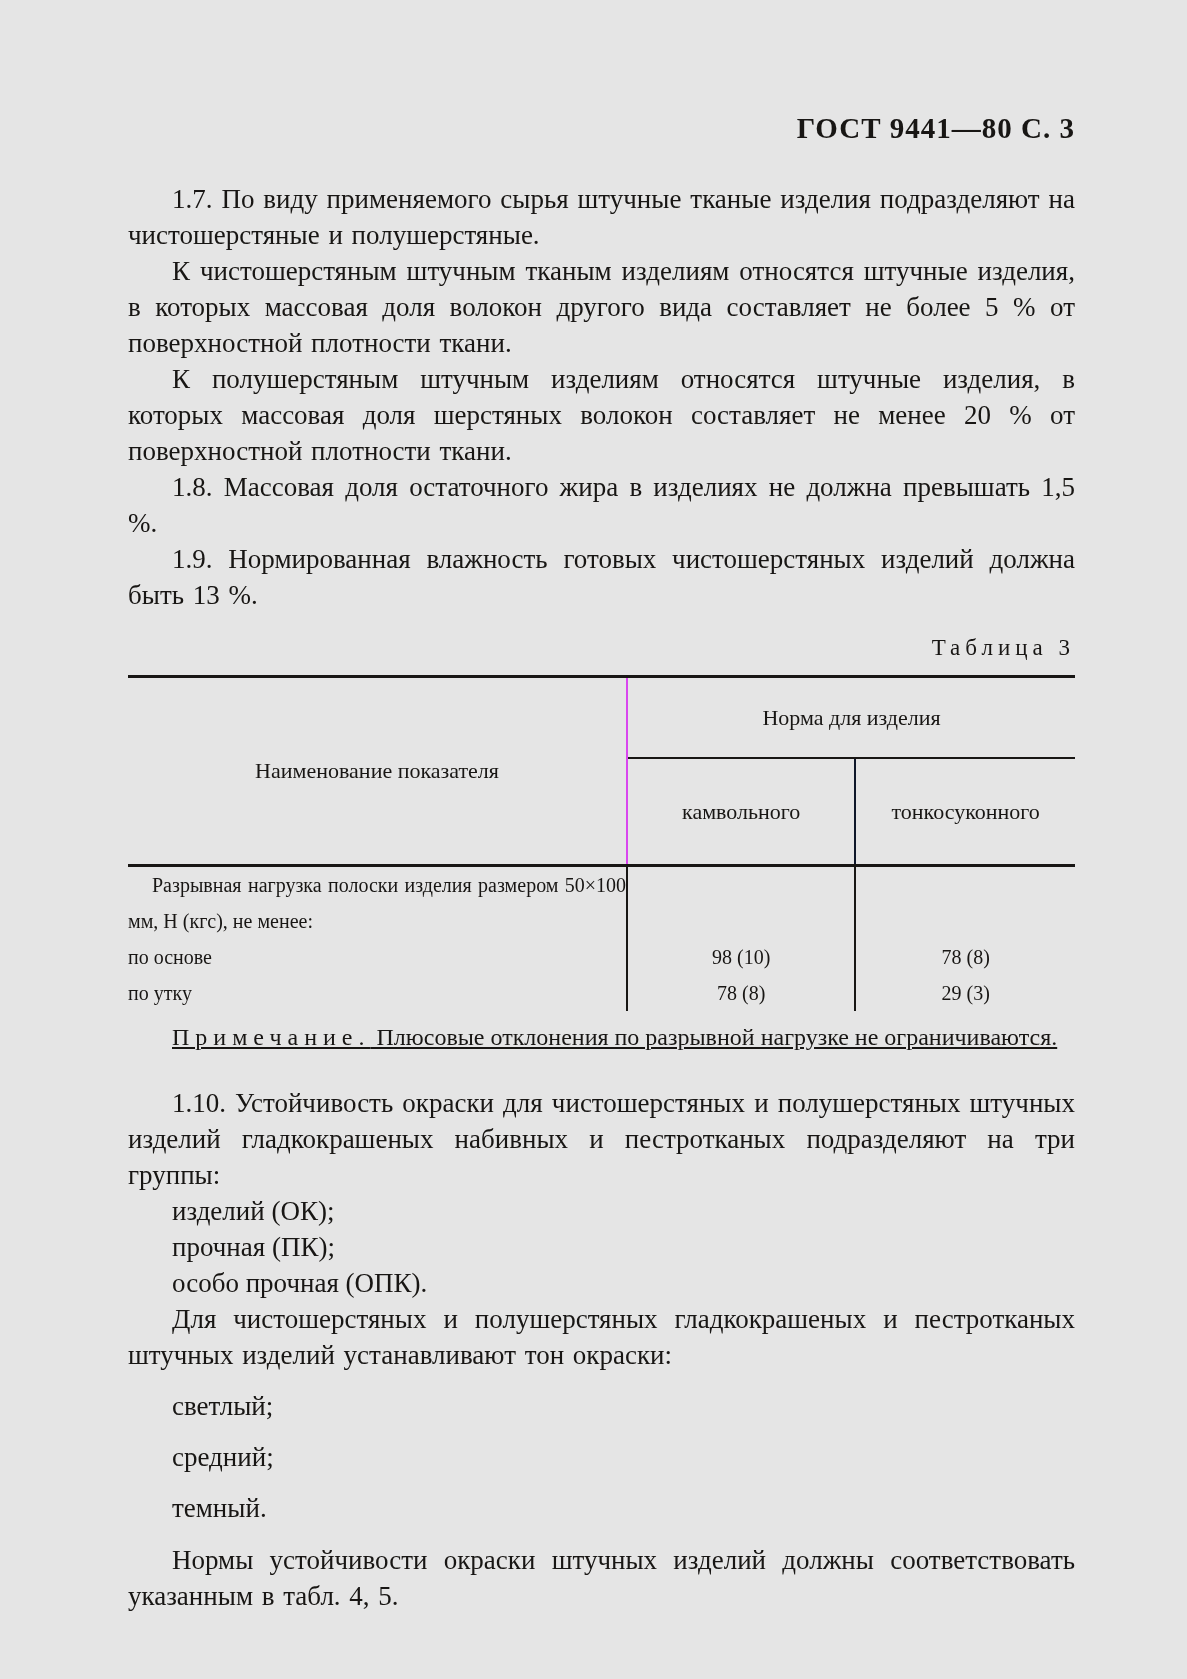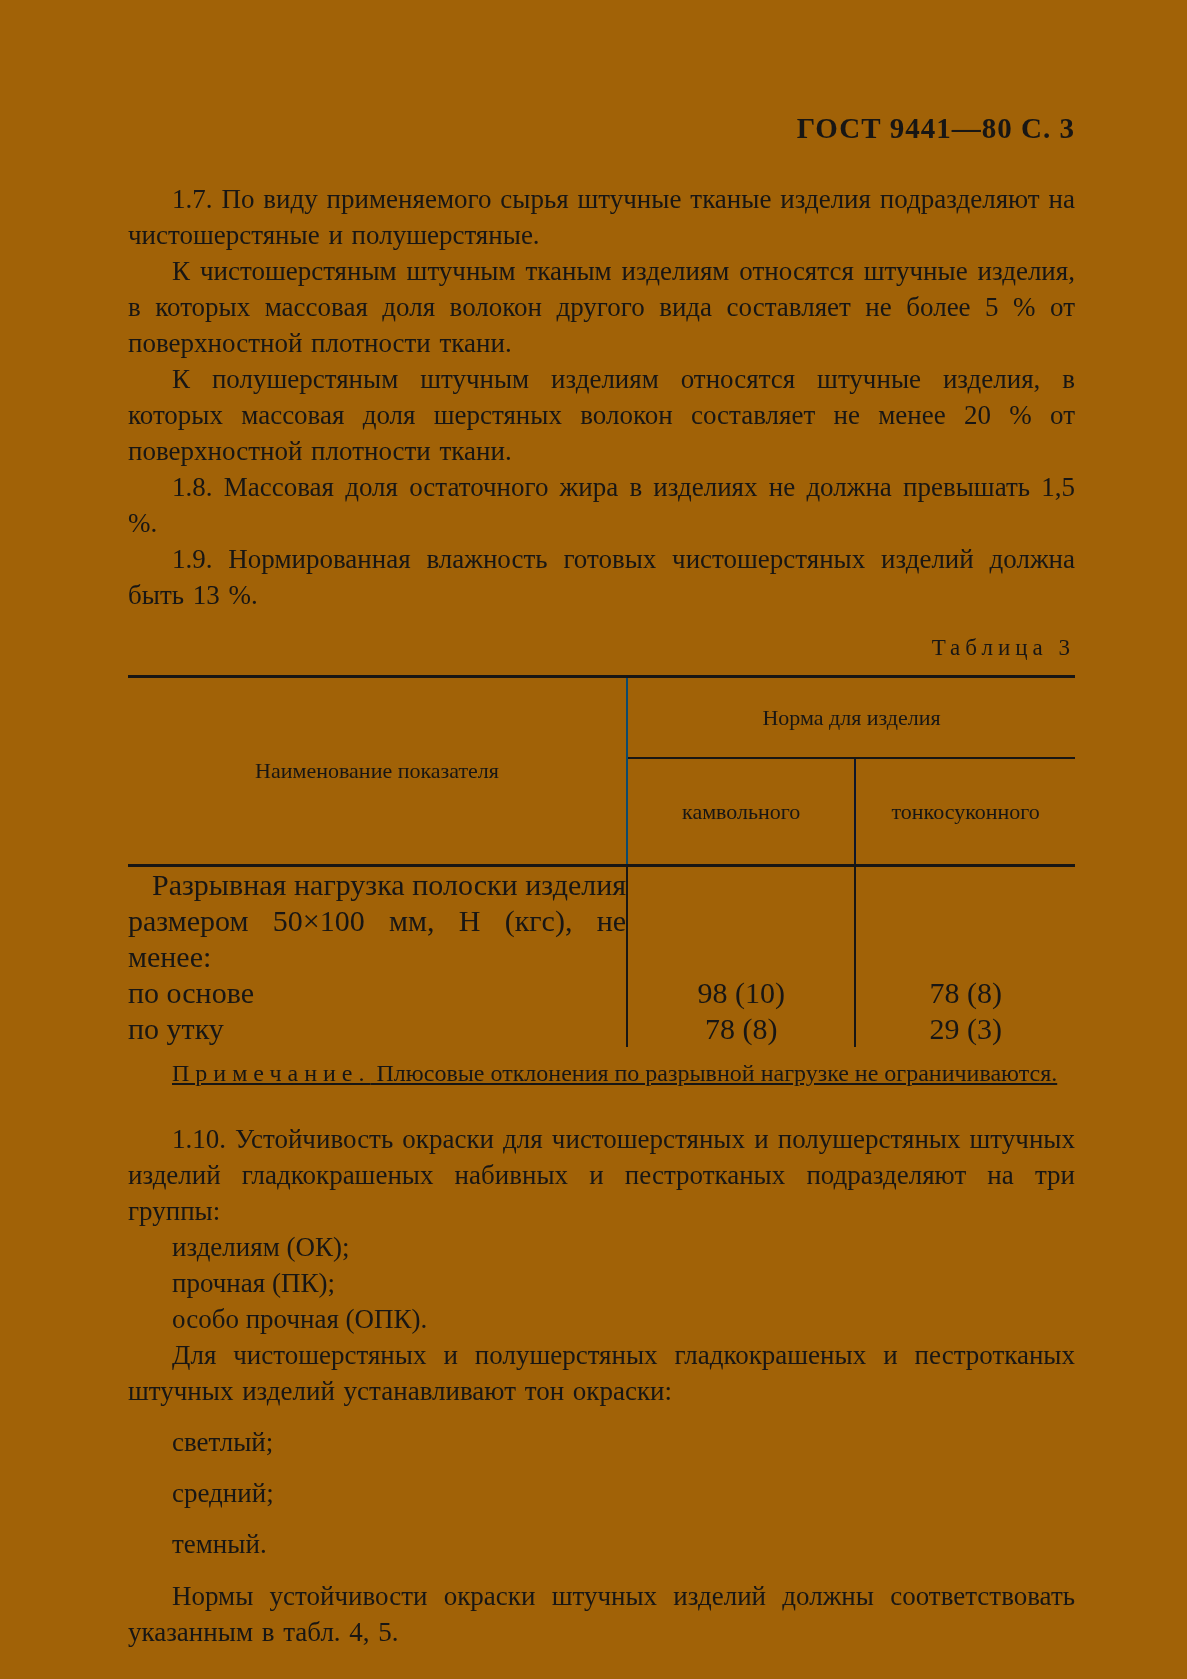--- a/index.html
+++ b/index.html
@@ -1,20 +1,20 @@
 <!DOCTYPE html>
 <html lang="ru"><head>
 <meta charset="utf-8">
 <style>
   html,body { margin:0; padding:0; background:#ffffff; }
   .page {
     position: relative;
     width: 1187px;
     height: 1679px;
-    background: #a16207;
+    background: #e5e5e5;
     color: #181614;
     font-family: "Liberation Serif", "DejaVu Serif", serif;
     box-sizing: border-box;
     padding: 112px 112px 0 128px;
     overflow: hidden;
   }
   .running-head {
     text-align: right;
     font-weight: bold;
     font-size: 29px;
@@ -44,25 +44,25 @@
     border-collapse: collapse;
     border-top: 3px solid #181614;
   }
   table.t3 thead { border-bottom: 3px solid #181614; }
   table.t3 th {
     font-weight: normal;
     font-size: 22px;
     text-align: center;
     padding: 16px;
   }
-  th.name-col { border-right: 2px solid #0c4a6e; vertical-align: middle; font-family: Liberation Serif, serif; }
+  th.name-col { border-right: 2px solid #d946ef; vertical-align: middle; font-family: Liberation Serif, serif; }
   th.norm-header { border-bottom: 2px solid #181614; height: 47px; vertical-align: middle; }
   tr.sub-row th { height: 73px; vertical-align: middle; }
   th.kam-col { border-right: 2px solid #0f172a; }
-  table.t3 tbody td { vertical-align: top; font-size: 30px; line-height: 36px; padding: 0; }
+  table.t3 tbody td { vertical-align: top; font-size: 20px; line-height: 36px; padding: 0; }
   td.desc {
     border-right: 2px solid #181614;
     padding: 16px 14px 0 0;
     text-align: justify;
     text-indent: 24px;
   }
   td.kam { border-right: 2px solid #181614; }
   td.sub-name { border-right: 2px solid #181614; padding-left: 76px; }
   tr.last-row td { padding-bottom: 10px; }
   td.val { text-align: center; }
@@ -138,21 +138,21 @@
           <td class="val">29 (3)</td>
         </tr>
       </tbody>
     </table>
 
     <p class="note"><span class="note-label">Примечание.</span><span> Плюсовые отклонения по разрывной нагрузке не ограничиваются.</span></p>
   </div>
 
   <div class="section2">
     <p class="para">1.10. Устойчивость окраски для чистошерстяных и полушерстяных штучных изделий гладкокрашеных набивных и пестротканых подразделяют на три группы:</p>
-    <p class="list-line">изделиям (ОК);</p>
+    <p class="list-line">изделий (ОК);</p>
     <p class="list-line">прочная (ПК);</p>
     <p class="list-line">особо прочная (ОПК).</p>
     <p class="para">Для чистошерстяных и полушерстяных гладкокрашеных и пестротканых штучных изделий устанавливают тон окраски:</p>
     <p class="list-line tone-line">светлый;</p>
     <p class="list-line tone-line">средний;</p>
     <p class="list-line tone-line">темный.</p>
     <p class="para final-para">Нормы устойчивости окраски штучных изделий должны соответствовать указанным в табл. 4, 5.</p>
   </div>
 
 </div>

